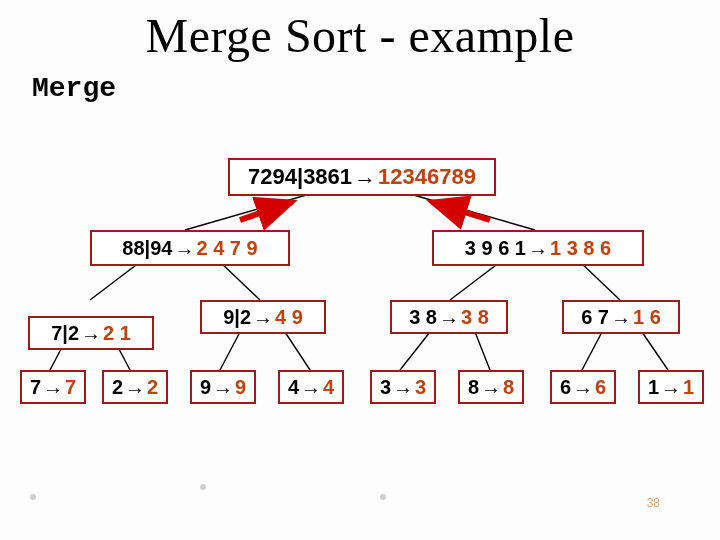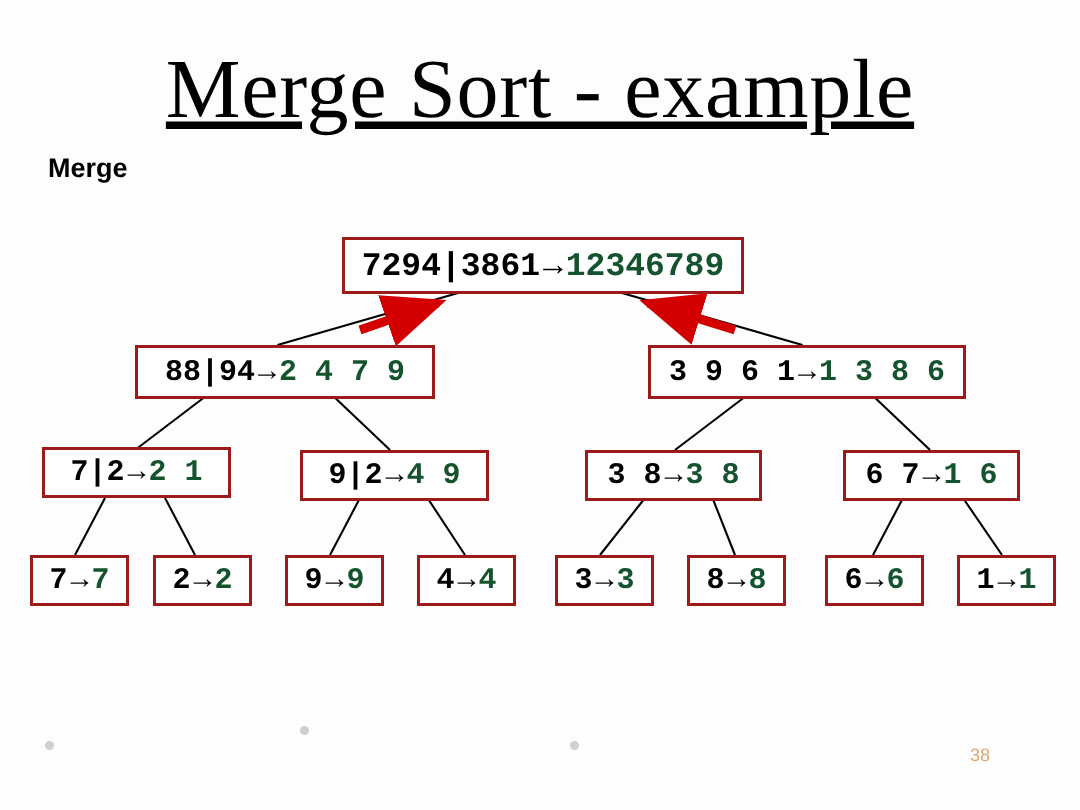--- a/index.html
+++ b/index.html
@@ -5,49 +5,48 @@
   html,body{margin:0;padding:0}
   body{
     width:720px;height:540px;
     background:#fdfdfd;
     font-family:Georgia,'Times New Roman',serif;
     color:#000;
     position:relative;
     overflow:hidden;
   }
   .title{
-    font-size:56px;
+    font-size:48px;
     text-align:center;
-    margin-top:28px;
+    margin-top:8px;
     font-weight:normal;
     letter-spacing:0.5px;
-    text-decoration:underline;
   }
   .subtitle{
-    font-size:18px;
+    font-size:28px;
     font-weight:bold;
     margin:10px 0 0 32px;
-    font-family:Liberation Sans, sans-serif;
+    font-family:Liberation Mono, monospace;
   }
   
   .box{
     position:absolute;
     border:2px solid #9b1b1b;
     background:#fff;
     display:flex;align-items:center;justify-content:center;
-    font-family:Liberation Mono, monospace;
+    font-family:Liberation Sans, sans-serif;
     font-weight:bold;
     font-size:20px;
     white-space:nowrap;
   }
   .big{height:34px;font-size:22px}
   .mid{height:32px;font-size:20px}
   .sm{height:30px;font-size:20px}
   .blk-b{color:#000}
-  .blk-r{color:#14532d}
+  .blk-r{color:#c2410c}
   .arw{margin:0 2px}
   .pagenum{
     position:absolute;
     right:60px;bottom:30px;
     font-family:Liberation Sans, sans-serif;
     font-size:12px;
     color:#e3a86b;
   }
   .dot{position:absolute;width:6px;height:6px;border-radius:50%;background:#cfcfcf}
 </style>
@@ -98,21 +97,21 @@
   <span class="blk-b">88|94</span>
   <span class="blk-b arw">→</span>
   <span class="blk-r">2 4 7 9</span>
 </div>
 <div class="box mid" style="left:432px;top:230px;width:208px">
   <span class="blk-b">3 9 6 1</span>
   <span class="blk-b arw">→</span>
   <span class="blk-r">1 3 8 6</span>
 </div>
 
-<div class="box sm" style="left:28px;top:298px;width:122px">
+<div class="box sm" style="left:28px;top:316px;width:122px">
   <span class="blk-b">7|2</span>
   <span class="blk-b arw">→</span>
   <span class="blk-r">2 1</span>
 </div>
 <div class="box sm" style="left:200px;top:300px;width:122px">
   <span class="blk-b">9|2</span>
   <span class="blk-b arw">→</span>
   <span class="blk-r">4 9</span>
 </div>
 <div class="box sm" style="left:390px;top:300px;width:114px">

